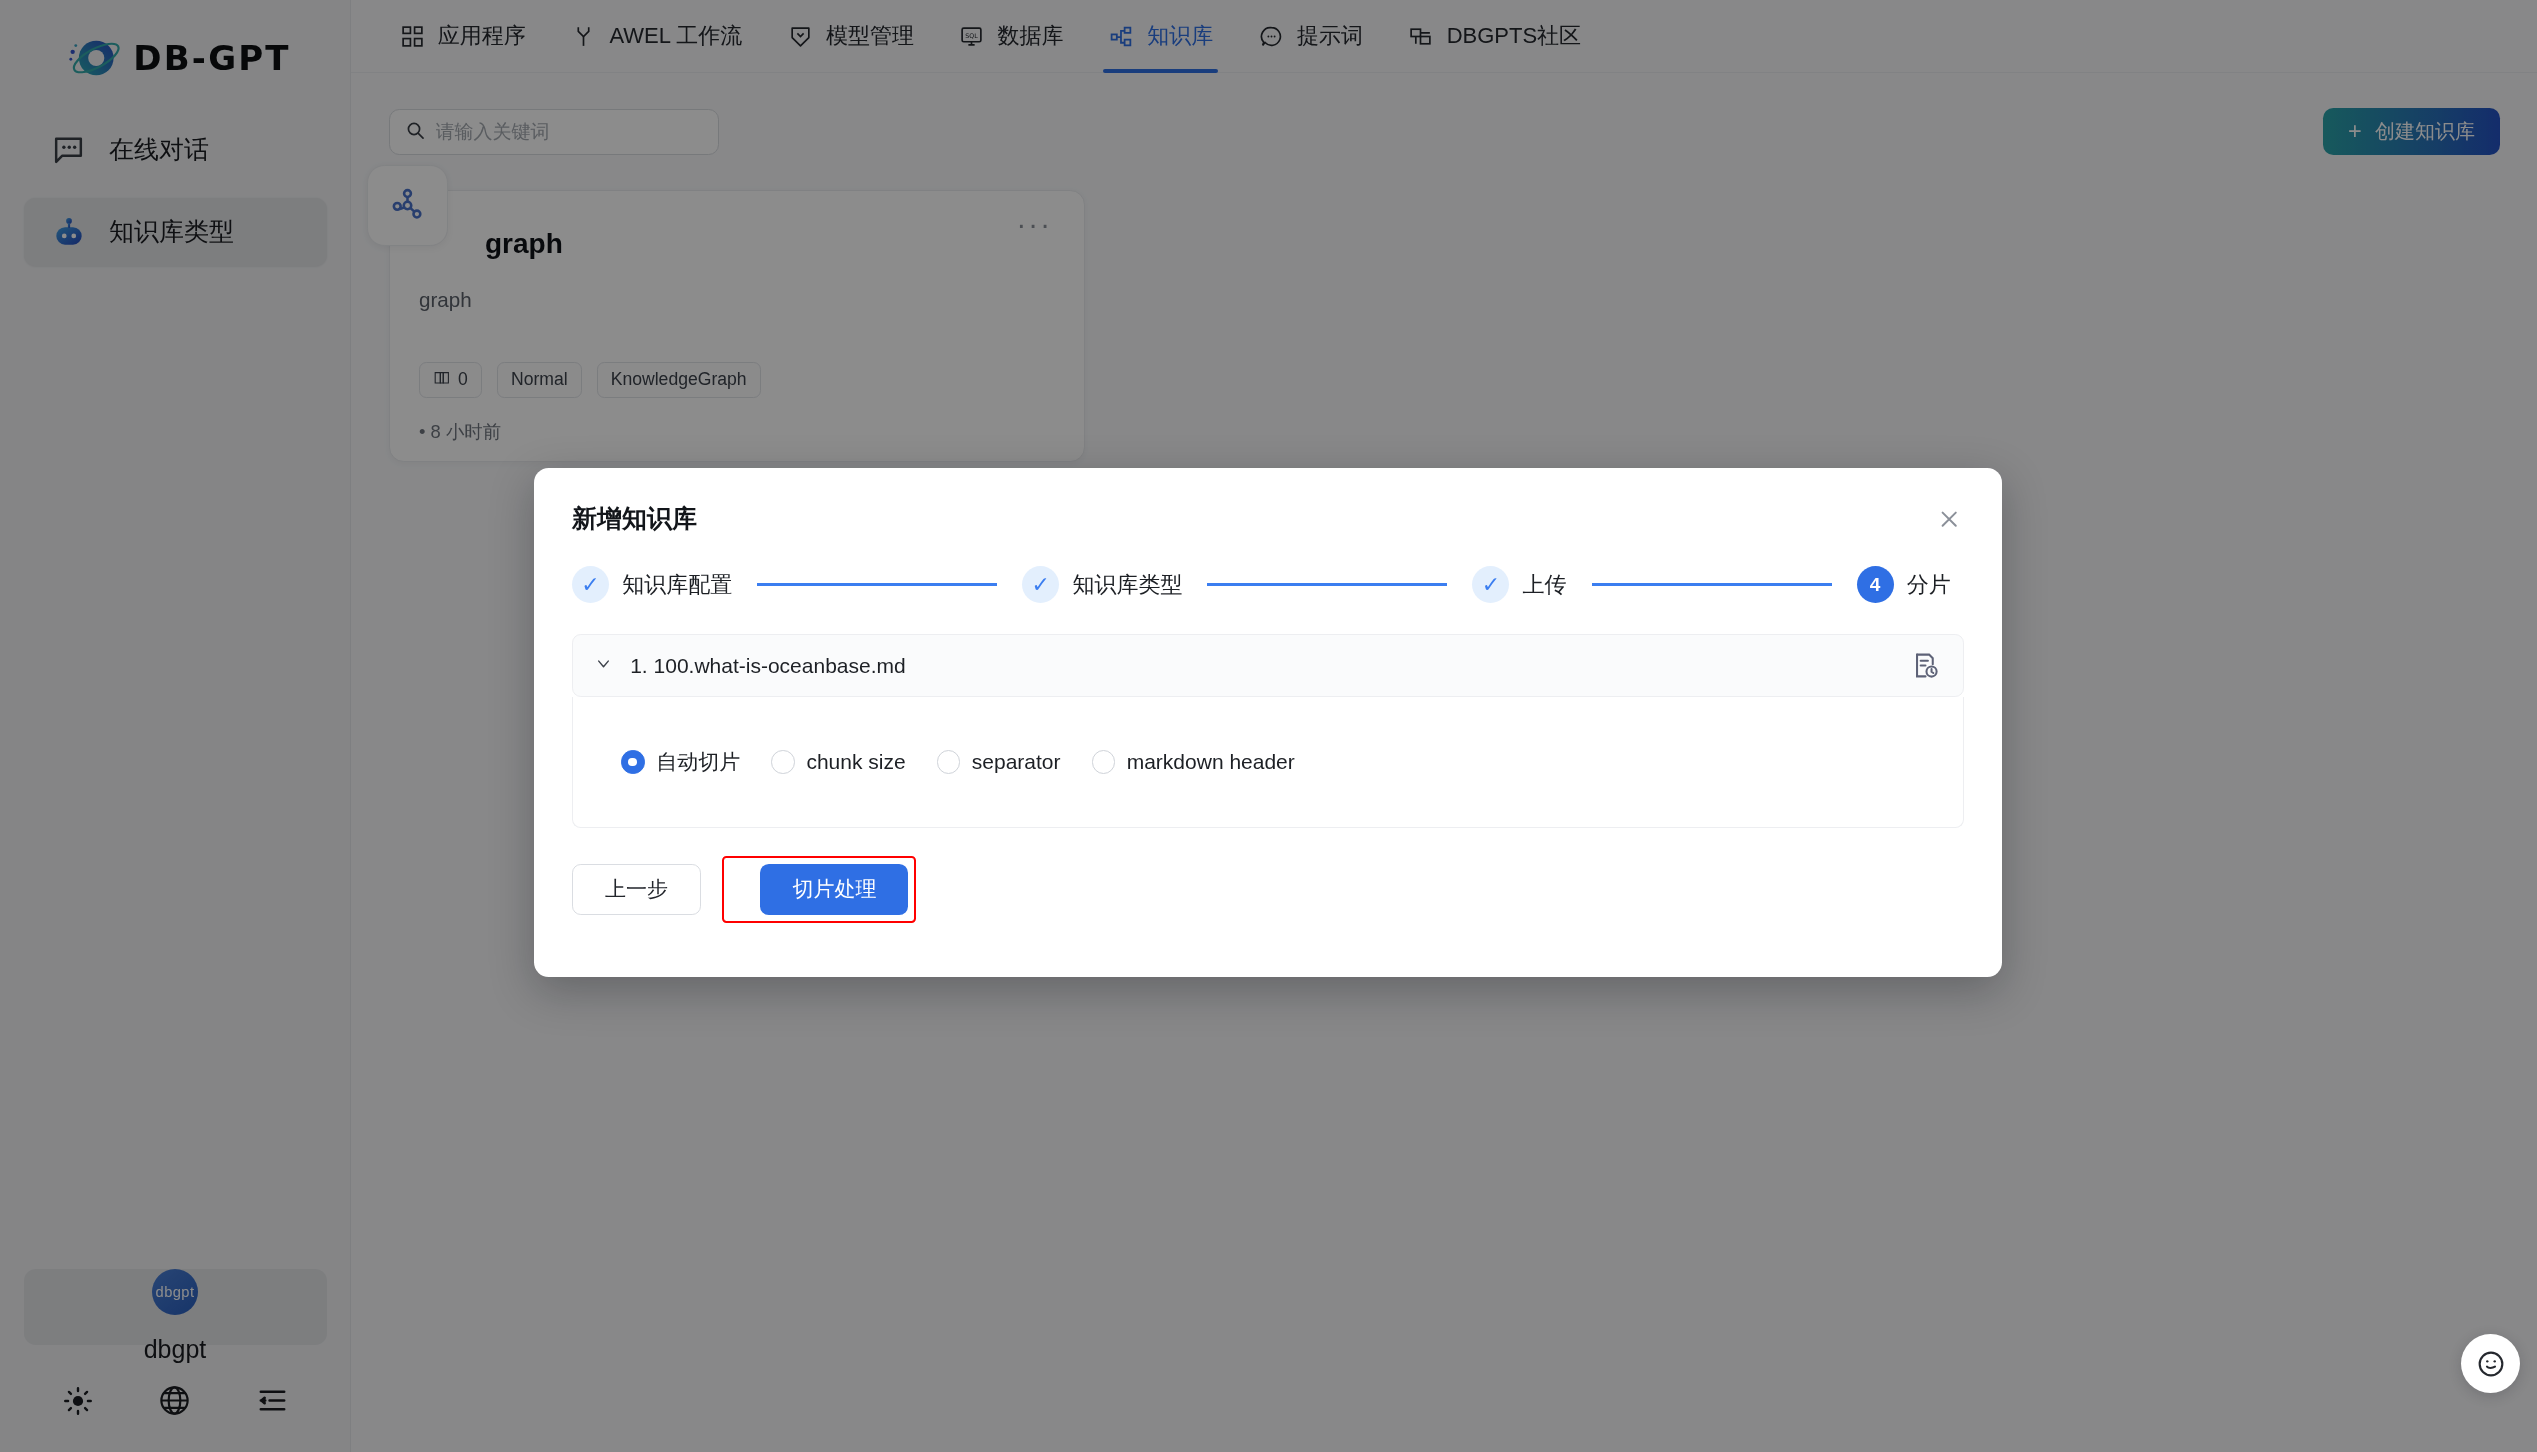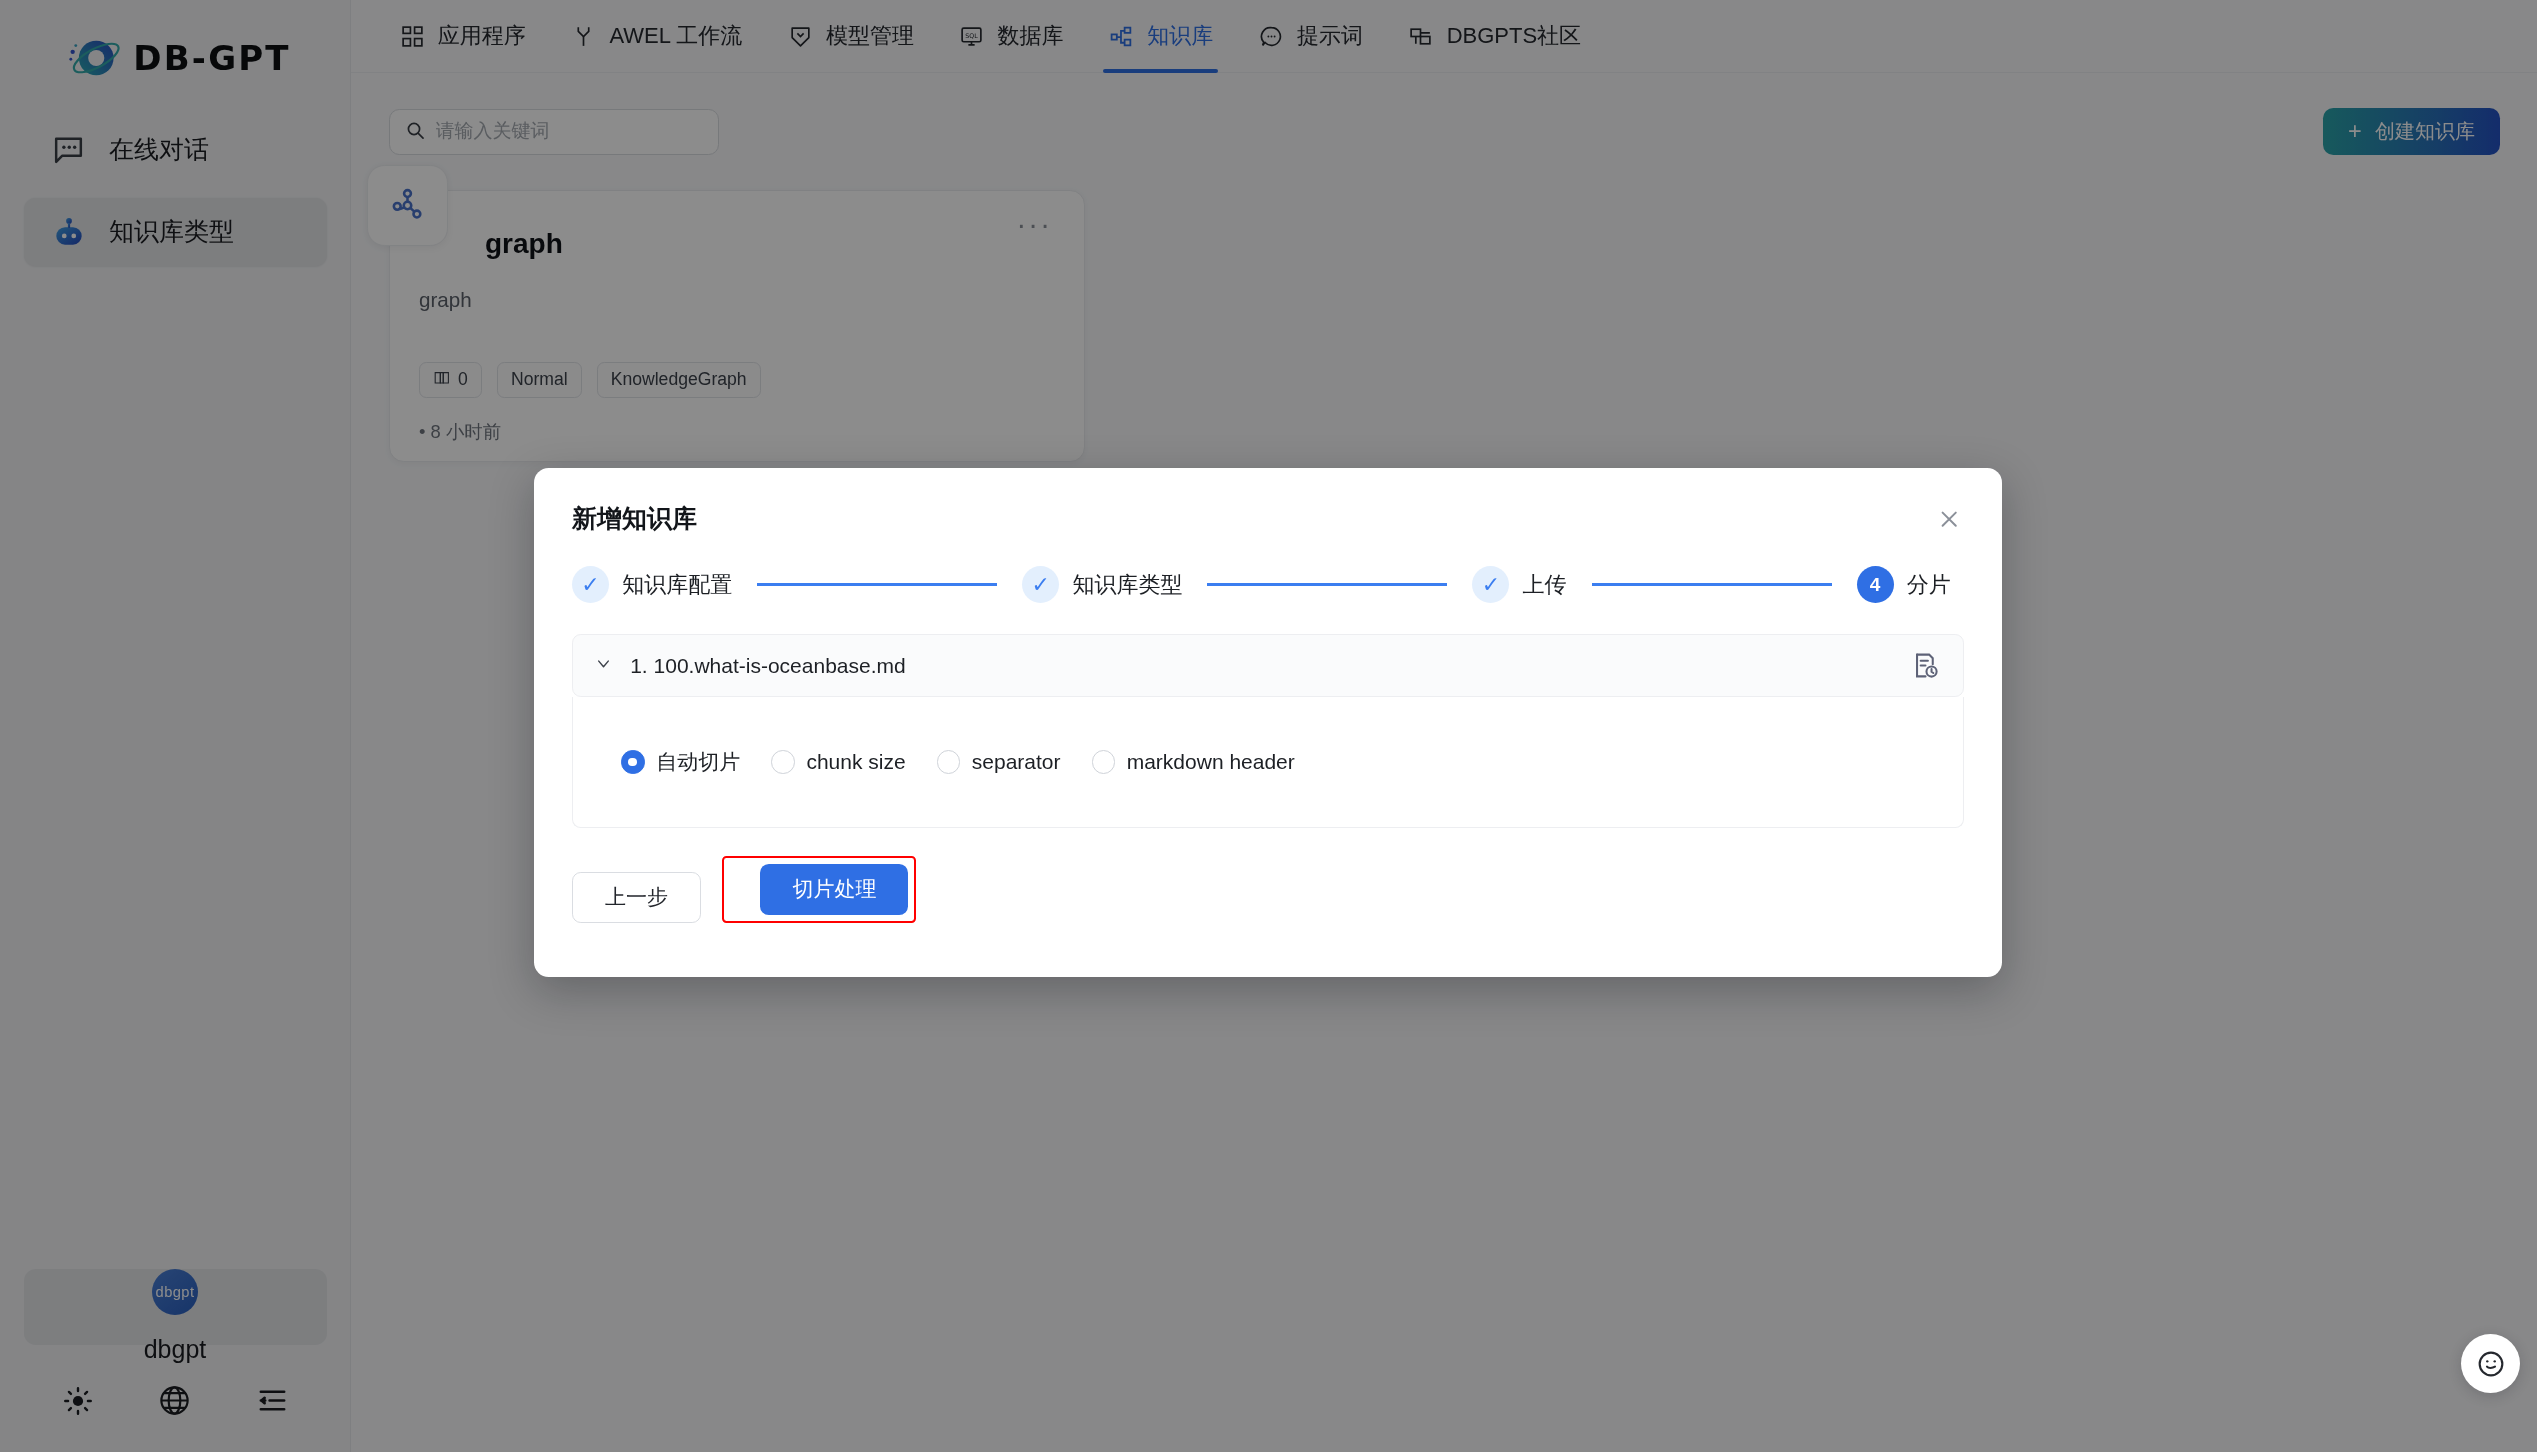--- a/index.html
+++ b/index.html
@@ -89,21 +89,21 @@
     display: flex; align-items: center; justify-content: space-between;
     padding: 35px 38px 0 38px;
   }
   .search-box {
     width: 330px; height: 46px; border: 0.7px solid #d9dce0; border-radius: 10.3px;
     background: #fff; display: flex; align-items: center; gap: 10.3px; padding: 0 14.7px;
   }
   .search-box input {
     border: none; outline: none; background: transparent;
     font-size: 19px; color: #25282e; width: 100%;
-    font-family: Liberation Mono, monospace;
+    font-family: Liberation Serif, serif;
   }
   .search-box input::placeholder { color: #a4a9b0; }
   .create-btn {
     height: 47px; padding: 0 25px; border-radius: 10.3px; border: none; cursor: pointer;
     background: linear-gradient(90deg,#2aa3a8,#2652c4);
     color: #fff; font-size: 20px; display: flex; align-items: center; gap: 13.2px;
     font-family: "Liberation Sans", sans-serif;
   }
   .plus-ico { font-size: 23.5px; line-height: 1; }
 
@@ -187,21 +187,21 @@
   .radio-mark {
     width: 23.5px; height: 23.5px; border-radius: 50%; border: 1.5px solid #cfd3d9;
     background: #fff; flex: none; display: flex; align-items: center; justify-content: center;
   }
   .radio-opt.checked .radio-mark { border-color: #2f6fe4; background: #2f6fe4; }
   .radio-opt.checked .radio-mark::after {
     content: ""; width: 8.8px; height: 8.8px; border-radius: 50%; background: #fff;
   }
   .radio-label { font-size: 21px; color: #1d2025; }
 
-  .modal-actions { display: flex; align-items: flex-end; gap: 20.6px; margin-top: 28px; }
+  .modal-actions { display: flex; align-items: center; gap: 20.6px; margin-top: 28px; }
   .btn-prev {
     height: 51px; padding: 0 32px; border: 0.7px solid #dadde2; border-radius: 8.8px;
     background: #fff; font-size: 21px; color: #22252b; cursor: pointer;
     font-family: "Liberation Sans", sans-serif;
   }
   .btn-primary-wrap {
     border: 2.9px solid #ff0000; border-radius: 4.4px; padding: 5.9px;
     display: inline-flex;
   }
   .btn-primary {

